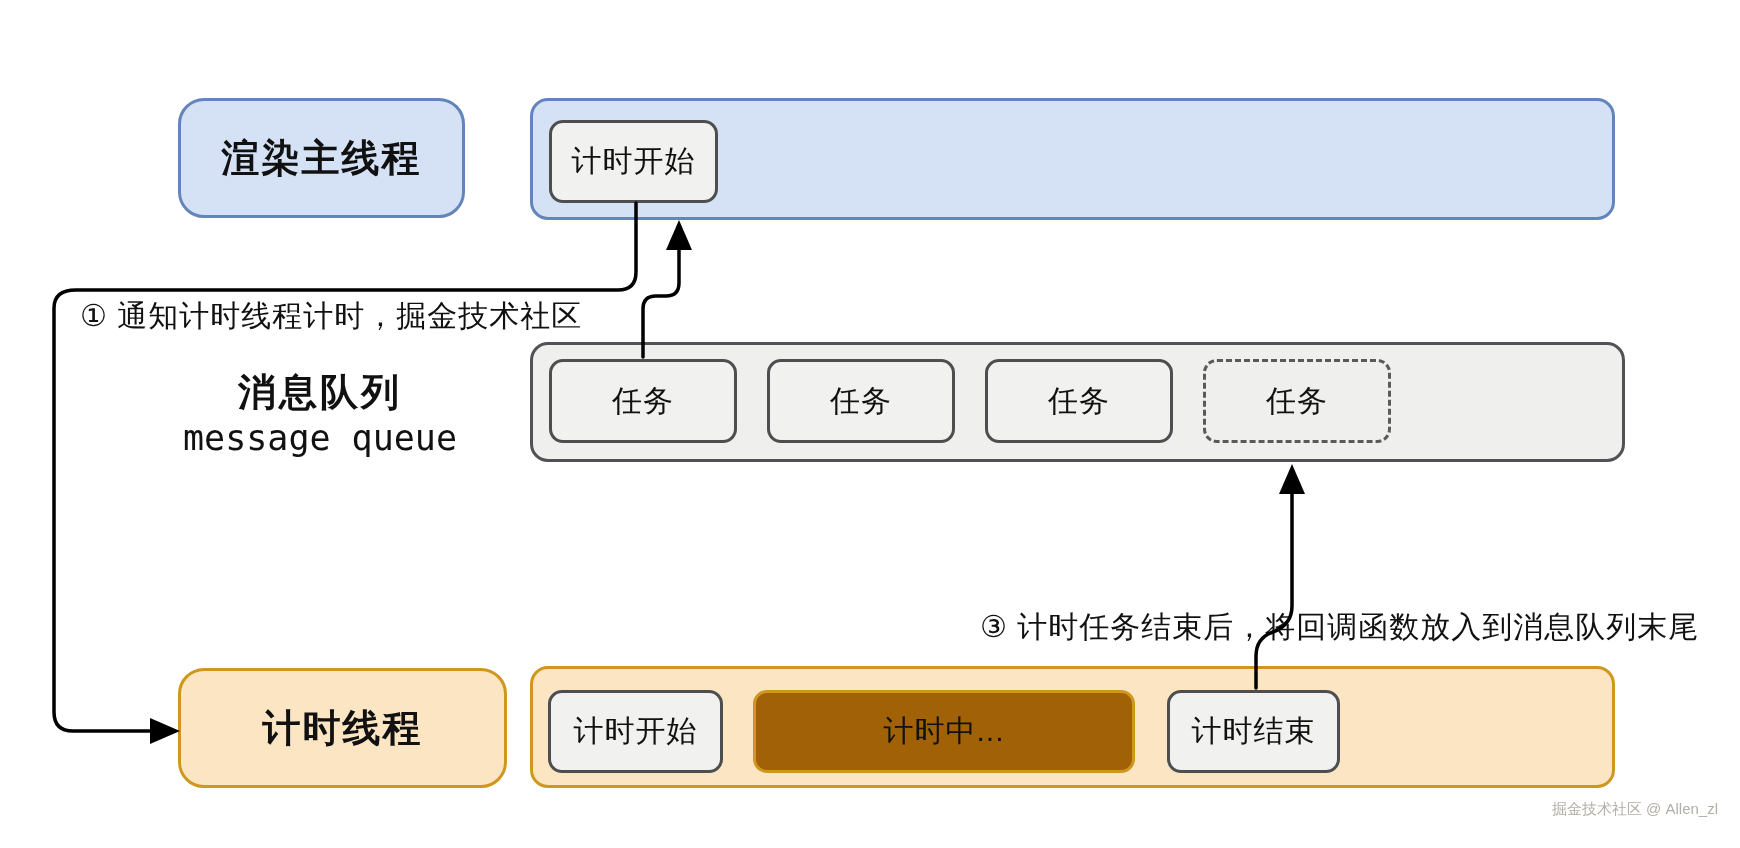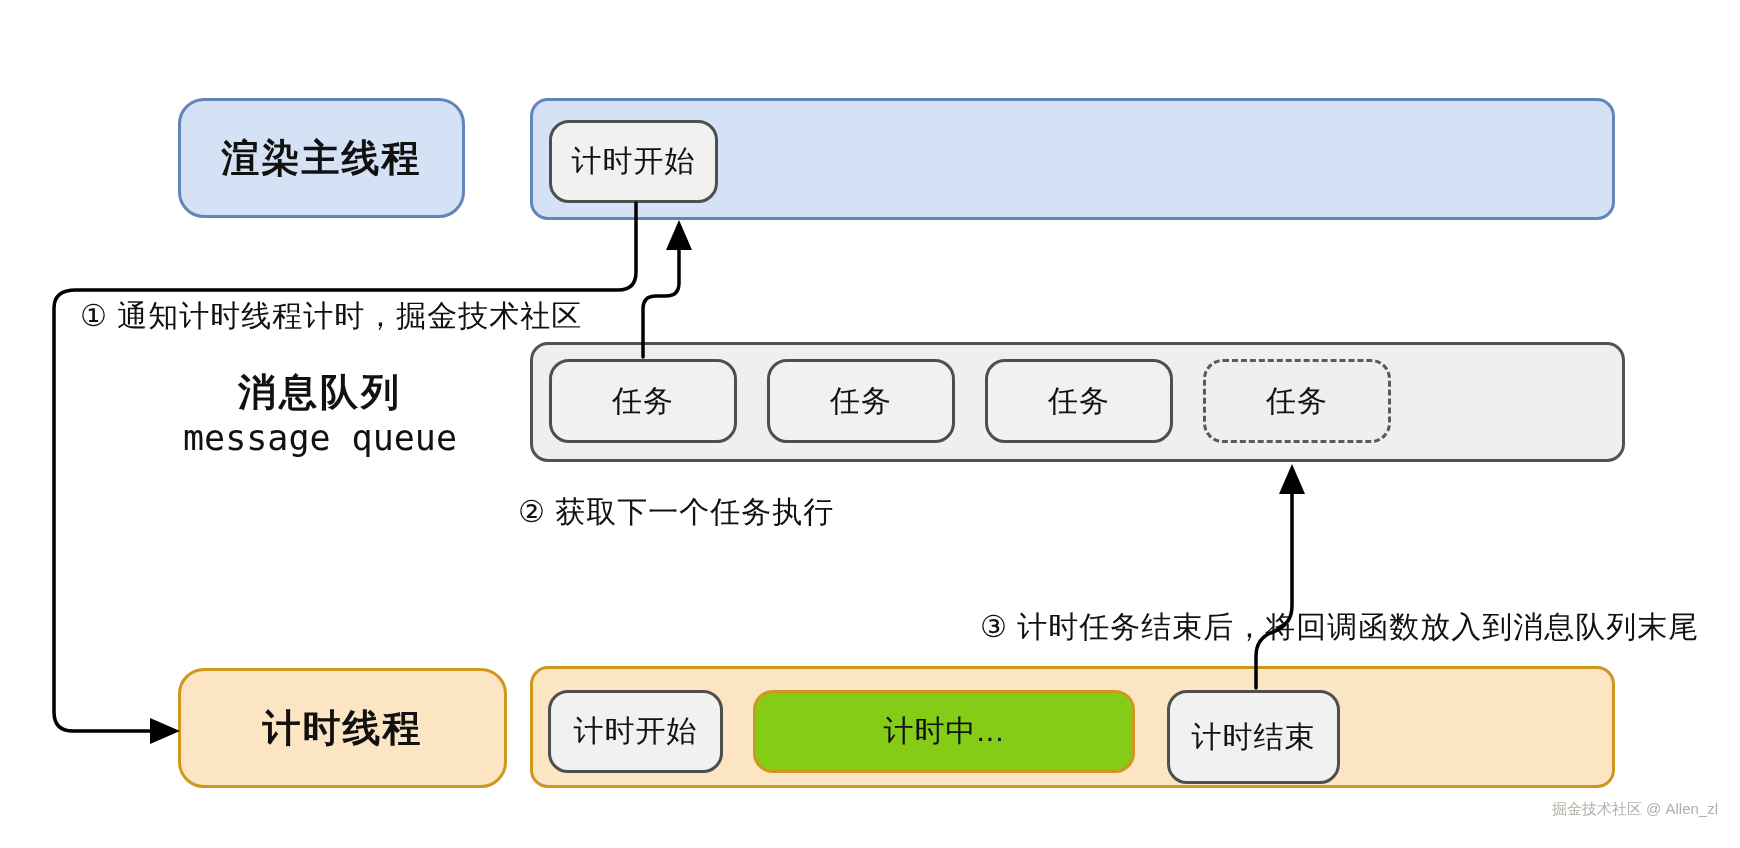--- a/index.html
+++ b/index.html
@@ -16,24 +16,24 @@
   .label-blue{background:#d5e1f5;border:3px solid #6485ba;}
   .label-orange{background:#fce5c2;border:3px solid #d0971f;}
   
   .track{border-radius:18px;}
   .track-blue{background:#d5e1f5;border:3px solid #6485ba;}
   .track-gray{background:#efefed;border:3px solid #515256;}
   .track-orange{background:#fce5c2;border:3px solid #d0971f;}
   
   .chip{
     display:flex;align-items:center;justify-content:center;
-    border-radius:20px;font-size:30px;font-weight:500;letter-spacing:1px;
+    border-radius:14px;font-size:30px;font-weight:500;letter-spacing:1px;
   }
   .chip-gray{background:#f1f1ef;border:3px solid #4d4e50;}
-  .chip-orange{background:#84cc16;border:3px solid #d0971f;}
+  .chip-orange{background:#a16207;border:3px solid #d0971f;}
   .chip-dashed{background:transparent;border:3px dashed #5a5a5a;}
   
   .queue-label{display:flex;flex-direction:column;align-items:center;justify-content:center;text-align:right;}
   .queue-label .zh{font-size:38px;font-weight:600;letter-spacing:3px;line-height:1.25;}
   .queue-label .en{font-family:"DejaVu Sans Mono","Liberation Mono",monospace;font-size:35px;font-weight:500;line-height:1.3;}
   
   .annotation{font-size:30px;font-weight:500;white-space:nowrap;letter-spacing:1px;}
   
   .watermark{
     font-size:15px;color:#b3aea7;text-shadow:1px 1px 0 #ffffff;
@@ -71,37 +71,36 @@
   <div class="abs chip chip-gray" style="left:767px;top:359px;width:188px;height:84px;">
     <span>任务</span>
   </div>
   <div class="abs chip chip-gray" style="left:985px;top:359px;width:188px;height:84px;">
     <span>任务</span>
   </div>
   <div class="abs chip chip-dashed" style="left:1203px;top:359px;width:188px;height:84px;">
     <span>任务</span>
   </div>
 
-  <div class="abs annotation" style="left:518px;top:492px;">② 获取下一个任务执行</div>
 
   <div class="abs annotation" style="left:980px;top:607px;">③ 计时任务结束后，将回调函数放入到消息队列末尾</div>
 
   <div class="abs label-box label-orange" style="left:178px;top:668px;width:329px;height:120px;">
     <span>计时线程</span>
   </div>
 
   <div class="abs track track-orange" style="left:530px;top:666px;width:1085px;height:122px;"></div>
 
   <div class="abs chip chip-gray" style="left:548px;top:690px;width:175px;height:83px;">
     <span>计时开始</span>
   </div>
   <div class="abs chip chip-orange" style="left:753px;top:690px;width:382px;height:83px;">
     <span>计时中...</span>
   </div>
-  <div class="abs chip chip-gray" style="left:1167px;top:690px;width:173px;height:94px;">
+  <div class="abs chip chip-gray" style="left:1167px;top:690px;width:173px;height:83px;">
     <span>计时结束</span>
   </div>
 
   <div class="abs watermark" style="right:22px;top:800px;">掘金技术社区 @ Allen_zl</div>
 
   <svg class="overlay" width="1740" height="848" viewBox="0 0 1740 848">
 
     <g>
       <path d="M 636 203 L 636 272 Q 636 290 618 290 L 76 290 Q 54 290 54 308 L 54 712 Q 54 731 73 731 L 160 731" fill="none" stroke="#000" stroke-width="3.5" stroke-linecap="round"></path>
       <polygon points="180,731 150,718 150,744" fill="#000"></polygon>

